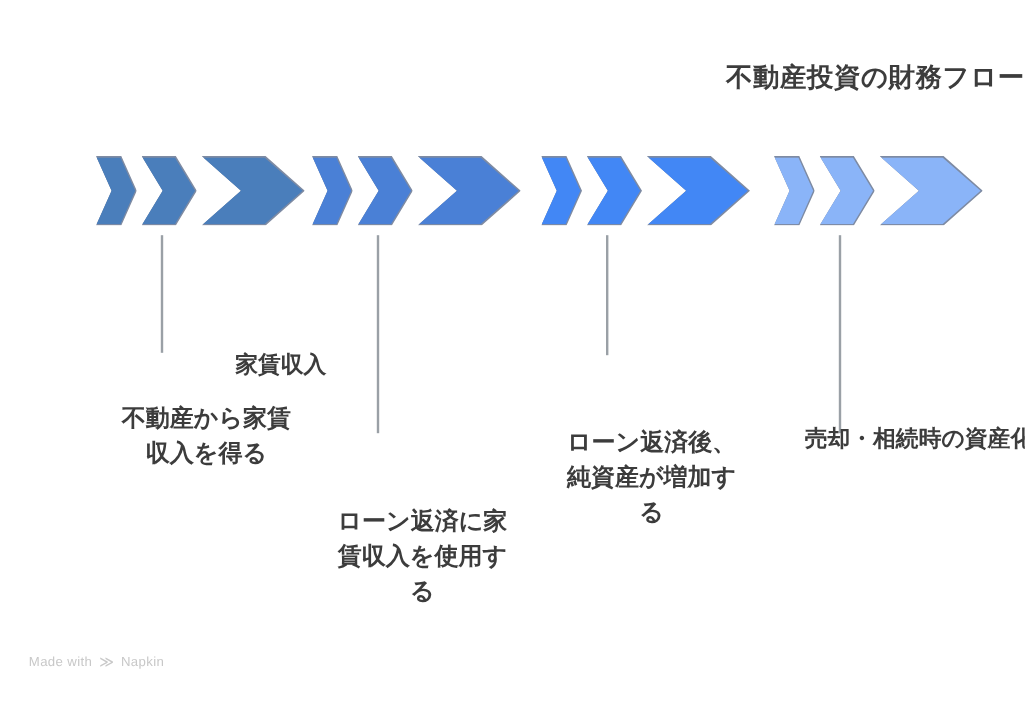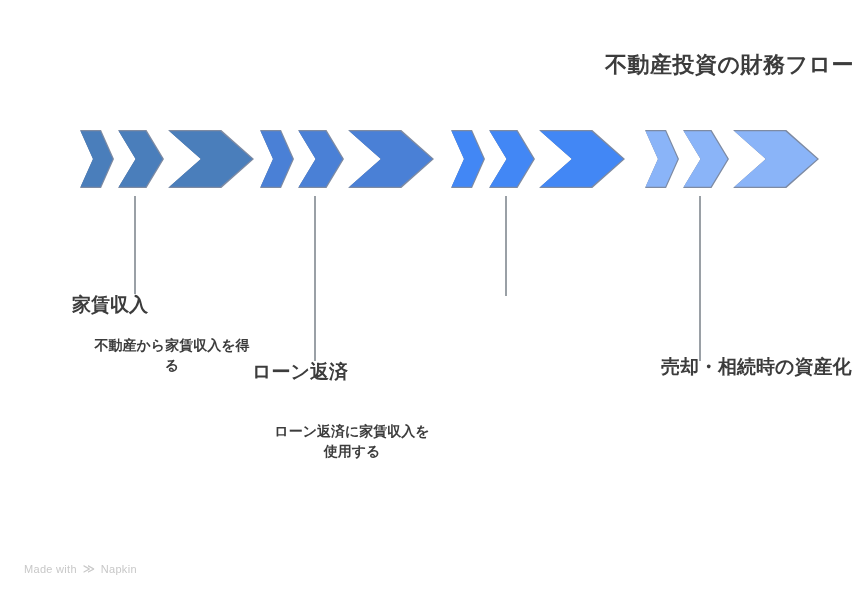--- a/index.html
+++ b/index.html
@@ -64,40 +64,40 @@
   .connector {
     position: absolute;
     width: 1.5px;
     background: #9aa0a6;
     left: 62px;
   }
   .step-title {
     position: absolute;
     left: 0;
     width: 200px;
-    text-align: left;
+    text-align: right;
     font-size: 19px;
     font-weight: bold;
     color: #3c3c3c;
     line-height: 1.28;
   }
   .step-desc {
     position: absolute;
     left: 22px;
     width: 156px;
     text-align: center;
-    font-size: 14px;
+    font-size: 20px;
     font-weight: bold;
     color: #3c3c3c;
     line-height: 1.45;
   }
   .watermark {
     position: absolute;
     left: 24px;
-    bottom: 20px;
+    bottom: 36px;
     font-size: 11px;
     color: #c8c8c8;
     display: flex;
     align-items: center;
     gap: 5px;
     letter-spacing: 0.3px;
   }
   .watermark .wm-logo {
     display: inline-block;
     font-size: 13px;
@@ -147,21 +147,20 @@
               <div class="seam"></div>
             </div>
           </div>
           <div class="chev-outline chev-c">
             <div class="chev-inner" style="width: 85px; background: rgb(74, 128, 214);">
               <div class="seam"></div>
             </div>
           </div>
         </div>
         <div class="connector" style="top: 196px; height: 165px;"></div>
-        <div class="step-title" style="top: 360px;">ローン返済</div>
         <div class="step-desc" style="top: 421px;">ローン返済に家賃収入を使用する</div>
       </div>
       <div class="step" style="left: 443px;">
         <div class="chevron-group">
           <div class="chev-outline chev-a">
             <div class="chev-inner" style="width: 33px; background: rgb(66, 135, 245);">
               <div class="seam"></div>
             </div>
           </div>
           <div class="chev-outline chev-b">
@@ -169,20 +168,21 @@
               <div class="seam"></div>
             </div>
           </div>
           <div class="chev-outline chev-c">
             <div class="chev-inner" style="width: 85px; background: rgb(66, 135, 245);">
               <div class="seam"></div>
             </div>
           </div>
         </div>
         <div class="connector" style="top: 196px; height: 100px;"></div>
+        <div class="step-desc" style="top: 355px;">ローン返済後、純資産が増加する</div>
       </div>
       <div class="step" style="left: 637px;">
         <div class="chevron-group">
           <div class="chev-outline chev-a">
             <div class="chev-inner" style="width: 33px; background: rgb(138, 180, 248);">
               <div class="seam"></div>
             </div>
           </div>
           <div class="chev-outline chev-b">
             <div class="chev-inner" style="width: 45px; background: rgb(138, 180, 248);">

